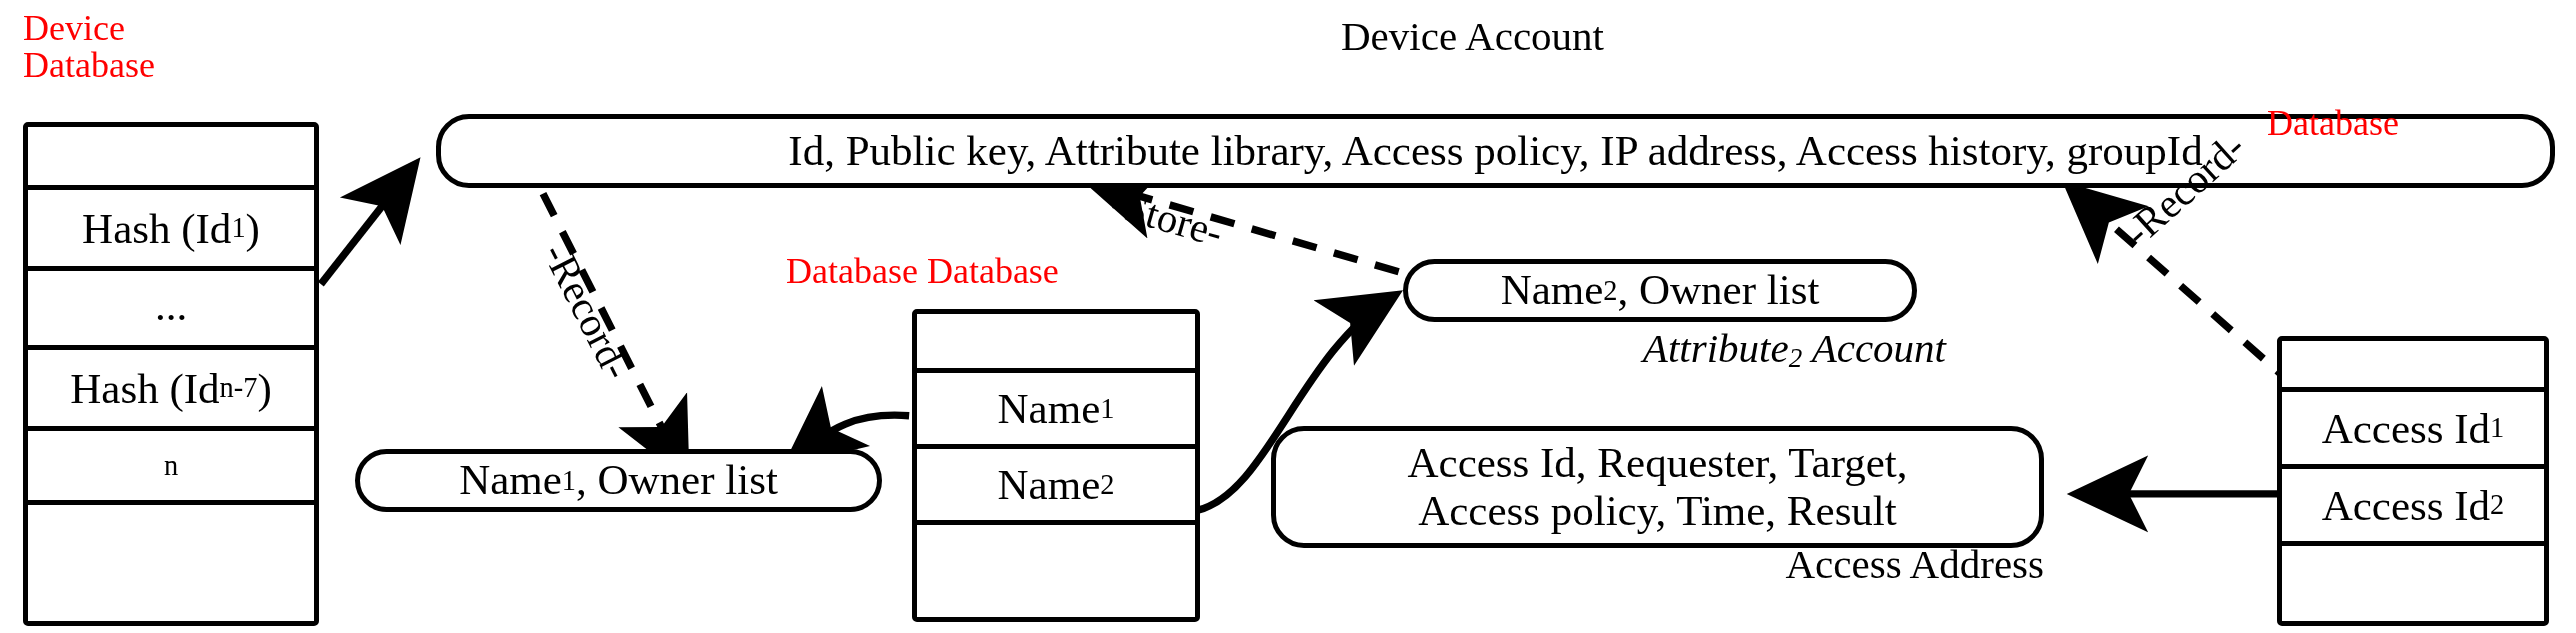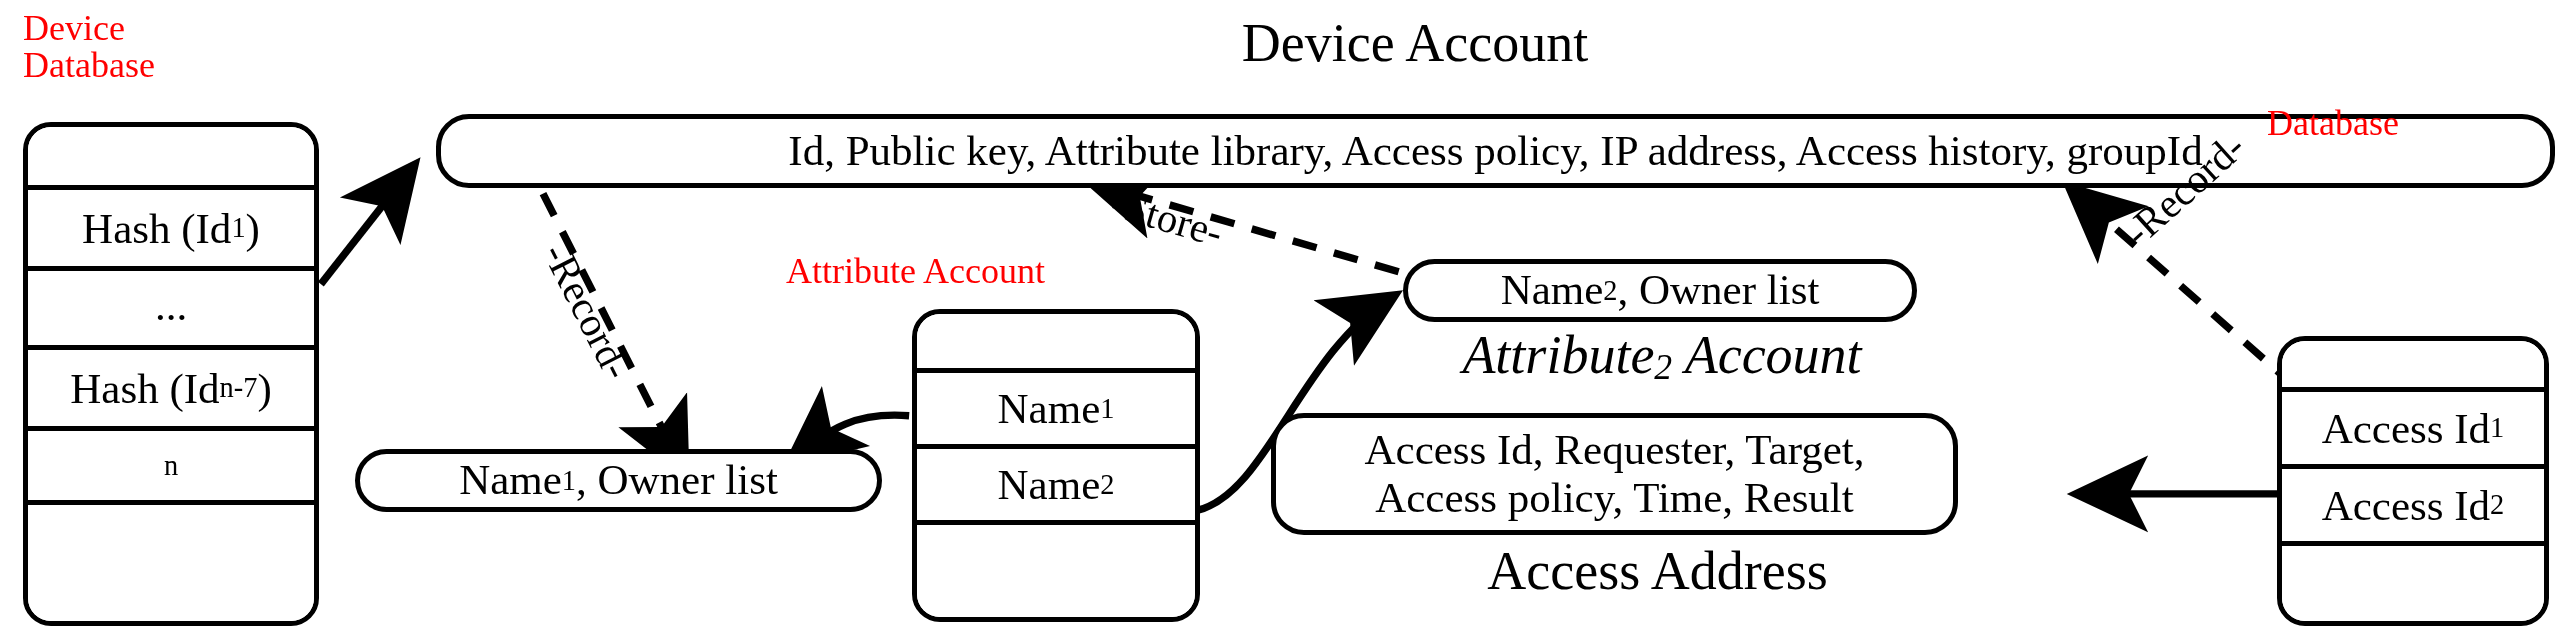--- a/index.html
+++ b/index.html
@@ -22,32 +22,32 @@
   
   .label-red {
     color: #ff0000;
     font-size: 36px;
     line-height: 1.02;
     text-align: left;
     white-space: nowrap;
   }
   .label-black {
     color: #000000;
-    font-size: 54px;
+    font-size: 41px;
     line-height: 1.05;
-    text-align: center;
+    text-align: right;
     white-space: nowrap;
   }
   .sub { font-size: 0.66em; vertical-align: -0.18em; }
 
   
   .db {
     box-sizing: border-box;
     border: 5.8px solid #000;
-    border-radius: 28px;
+    border-radius: 5px;
     background: #fff;
     display: flex;
     flex-direction: column;
     overflow: hidden;
   }
   .db .cell {
     box-sizing: border-box;
     border-bottom: 5px solid #000;
     display: flex;
     align-items: center;
@@ -170,21 +170,21 @@
     <div class="cell blank" style="flex:1;"></div>
   </div>
 
   <div class="abs edge-label" style="left:576px; top:235px; transform: rotate(63deg);">-Record-</div>
 
   <div class="abs edge-label" style="left:1119px; top:179px; transform: rotate(16deg);">-Store-</div>
 
   <div class="abs edge-label" style="left:2114px; top:220px; transform: rotate(-42deg);">-Record-</div>
 
   <div class="abs label-red" style="left:786px; top:253px; width:477px;">
-    <div>Attribute Account</div>
+    <div>Database Database</div>
   </div>
 
   <div class="abs db" style="left:912px; top:309px; width:288px; height:313px;">
     <div class="cell blank" style="height:59px;"></div>
     <div class="cell" style="height:76px;">
       <span>Name</span>
         <span class="sub">1</span>
     </div>
     <div class="cell" style="height:76px;">
       <span>Name</span>
@@ -201,21 +201,21 @@
 
   <div class="abs pill" style="left:1403px; top:259px; width:514px; height:63px;">
     <span>Name</span>
       <span class="sub">2</span>
       <span>, Owner list</span>
   </div>
   <div class="abs label-black" style="left:1378px; top:327px; width:568px;font-style:italic;">
     <span>Attribute</span><span class="sub">2</span><span> Account</span>
   </div>
 
-  <div class="abs pill two-line" style="left:1271px; top:413px; width:687px; height:122px; flex-direction:column;">
+  <div class="abs pill two-line" style="left:1271px; top:426px; width:773px; height:122px; flex-direction:column;">
     <div>Access Id, Requester, Target,</div>
     <div>Access policy, Time, Result</div>
   </div>
   <div class="abs label-black" style="left:1271px; top:543px; width:773px;">Access Address</div>
 
   <div class="abs label-red" style="left:2267px; top:105px; width:263px;">
     <div>Database</div>
   </div>
 
   <div class="abs db" style="left:2277px; top:336px; width:272px; height:290px;">

